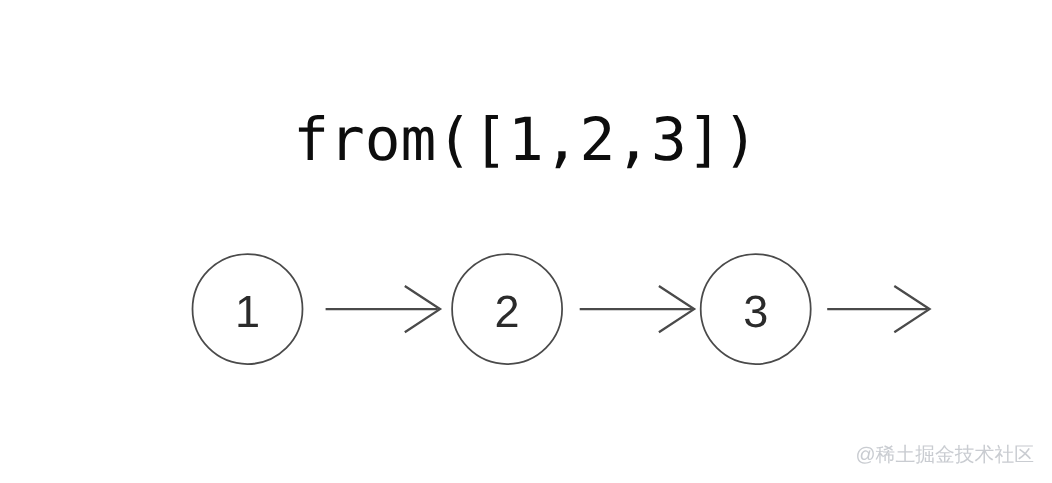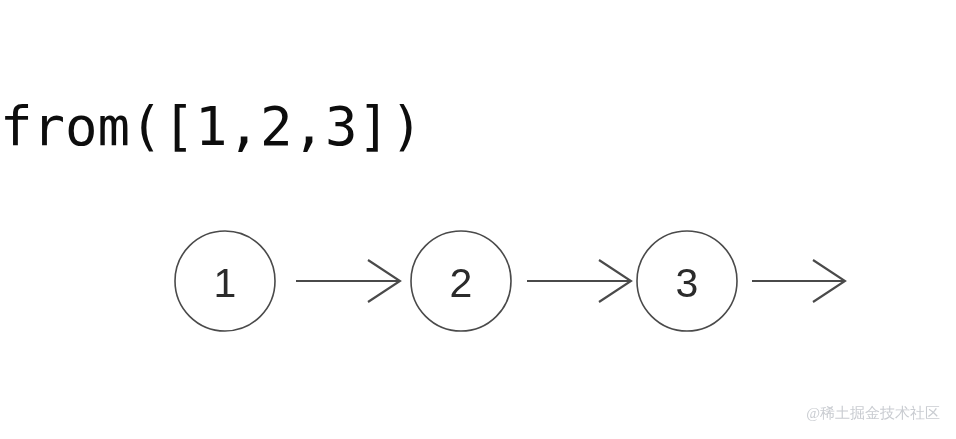--- a/index.html
+++ b/index.html
@@ -17,20 +17,21 @@
     position: relative;
     width: 956px;
     height: 439px;
     background: #ffffff;
   }
   #diagram-title {
     position: absolute;
     left: 0;
     top: 96px;
     width: 956px;
+    text-align: center;
     font-family: "DejaVu Sans Mono", "Liberation Mono", monospace;
     font-size: 54px;
     line-height: 62px;
     letter-spacing: 0px;
     color: #0d0d0d;
     white-space: pre;
     user-select: none;
   }
   #marble-canvas {
     position: absolute;
@@ -59,22 +60,22 @@
     stroke: #4a4a4a;
     stroke-width: 2.1;
     fill: none;
     stroke-linecap: butt;
     stroke-linejoin: miter;
   }
   #watermark {
     position: absolute;
     right: 16px;
     bottom: 16px;
-    font-family: Liberation Serif, serif;
-    font-size: 15px;
+    font-family: Liberation Sans, sans-serif;
+    font-size: 18px;
     line-height: 20px;
     color: #c9ccd1;
     white-space: nowrap;
     user-select: none;
   }
 </style>
 </head>
 <body>
 
 <div id="stage">

